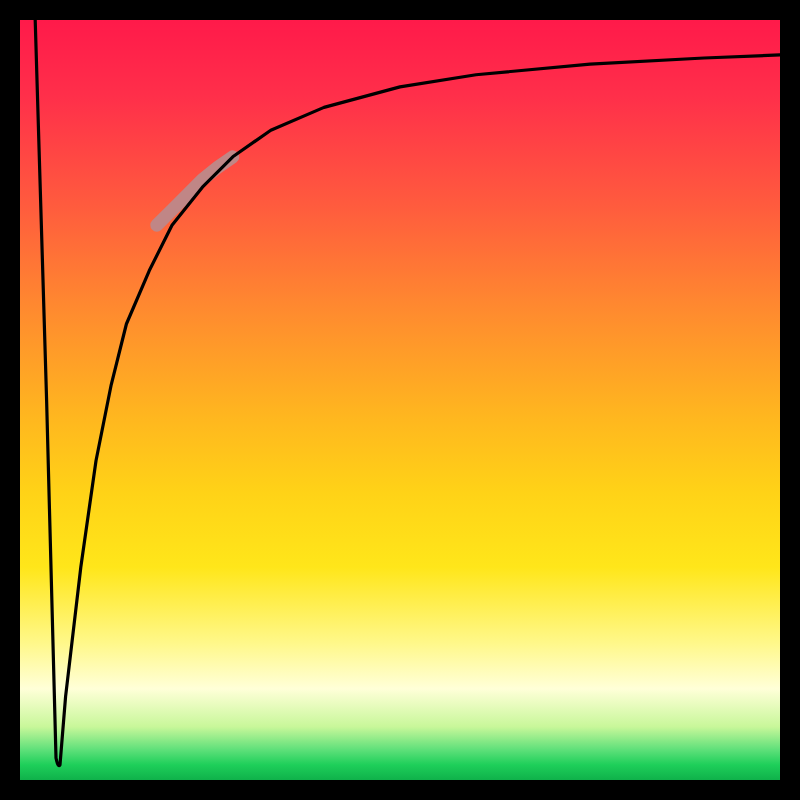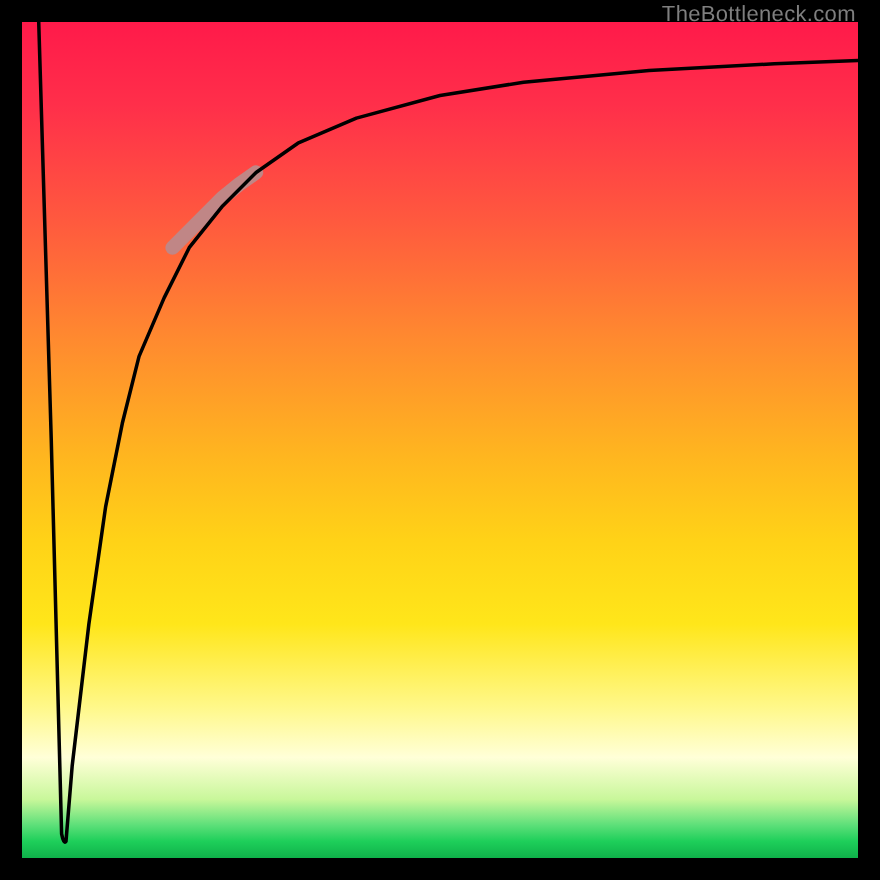--- a/index.html
+++ b/index.html
@@ -62,21 +62,20 @@
     color: #7f7f7f;
     font-size: 20px;
     font-weight: 500;
     letter-spacing: 0.3px;
   }
 </style>
 </head>
 <body>
 
 <div class="frame">
-  <div class="watermark">TheBottleneck.com</div>
 
   <div class="plot-area">
     <div class="gradient-bg"></div>
 
     <svg class="curve-svg" viewBox="0 0 760 760" preserveAspectRatio="none">
 
       <path d="M 136.8 205.2
                L 152 190
                L 167.2 174.8
                L 182.4 159.6

